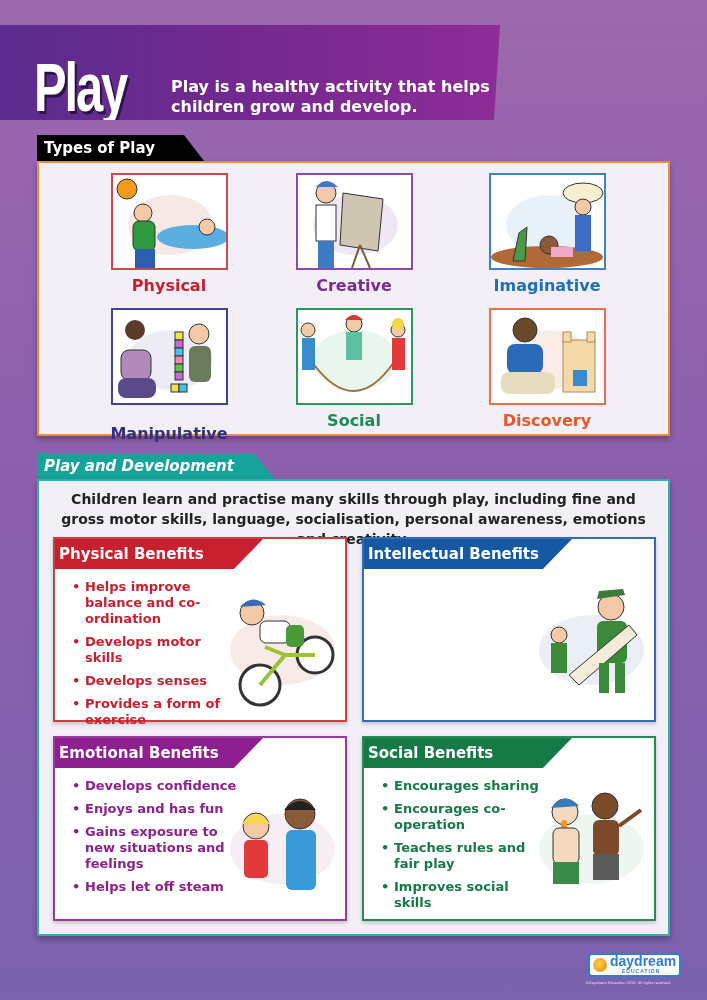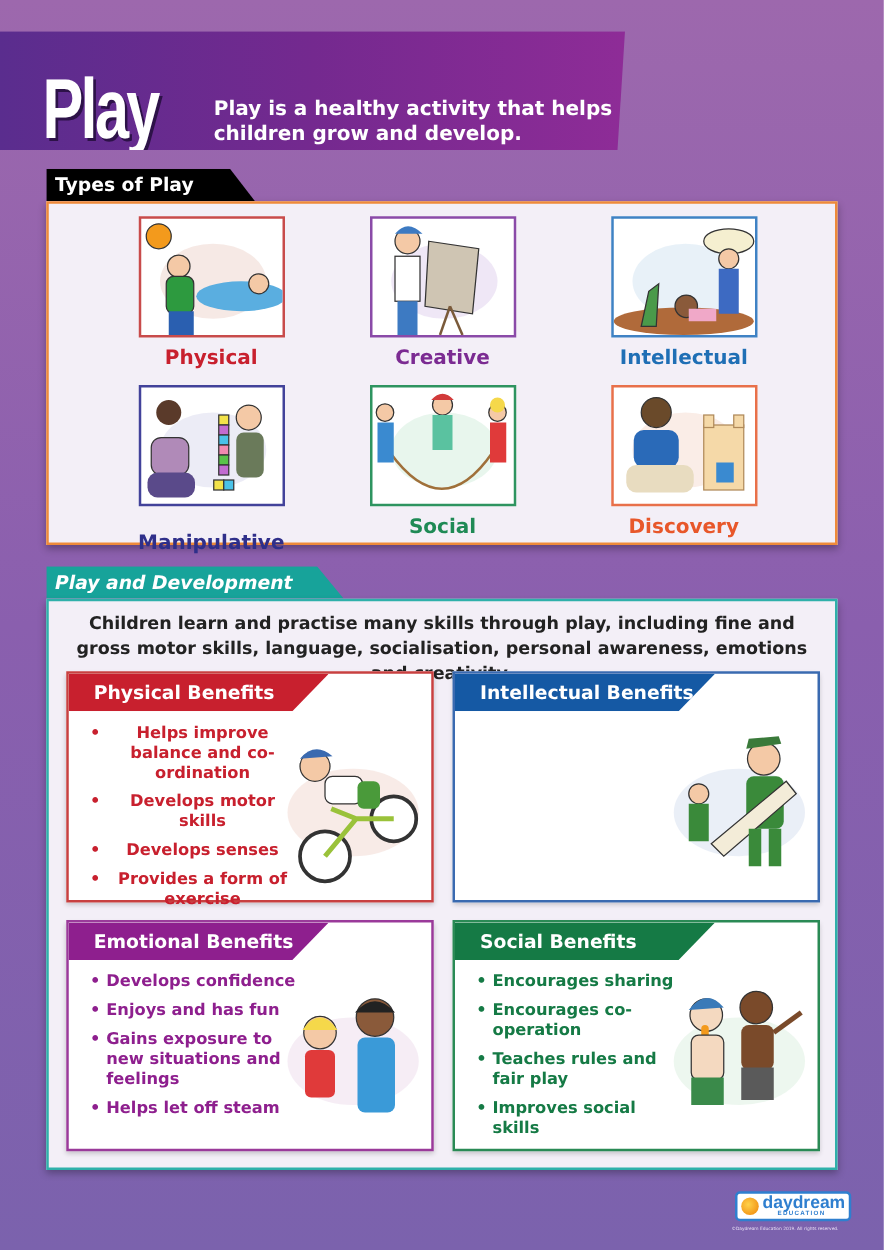--- a/index.html
+++ b/index.html
@@ -61,21 +61,21 @@
     text-align: center; font-size: 14px; font-weight: bold; color: #222; line-height: 20px;
     padding: 0 14px;
   }
   
   .card {
     position: absolute; width: 294px; height: 185px; background: #fff; border: 2px solid;
     box-shadow: 0 2px 4px rgba(0,0,0,0.2);
   }
   .card-head {
     position: absolute; left: 0; top: 0; width: 208px; height: 30px;
-    color: #fff; font-weight: bold; font-size: 15px; line-height: 30px; padding-left: 20px;
+    color: #fff; font-weight: bold; font-size: 15px; line-height: 30px; padding-left: 4px;
     clip-path: polygon(0 0, 100% 0, 86% 100%, 0 100%);
   }
   .card ul { position: absolute; left: 14px; top: 40px; width: 170px; list-style: none; }
   .card li {
     position: relative; padding-left: 16px; font-weight: bold; font-size: 13px;
     line-height: 16px; margin-bottom: 7px;
   }
   .card li::before { content: "•"; position: absolute; left: 3px; top: 0; }
   .card .art {
     position: absolute; right: 10px; bottom: 10px; width: 105px; height: 125px;
@@ -141,21 +141,21 @@
       <svg width="113" height="93" style="position:absolute;left:0;top:0">
         <ellipse cx="56" cy="82" rx="56" ry="11" fill="#b06a3a"></ellipse>
         <path d="M22 86 L28 58 L36 52 L34 86 Z" fill="#4a9a4a" stroke="#333"></path>
         <circle cx="58" cy="70" r="9" fill="#8a5a3a" stroke="#333"></circle>
         <rect x="60" y="72" width="22" height="10" fill="#f0a8c8"></rect>
         <ellipse cx="92" cy="18" rx="20" ry="10" fill="#f5efd0" stroke="#333"></ellipse>
         <circle cx="92" cy="32" r="8" fill="#f4c9a6" stroke="#333"></circle>
         <rect x="84" y="40" width="16" height="36" fill="#3d6ac2"></rect>
       </svg>
     </div>
-    <div class="type-label" style="color:#1f6fb5;">Intellectual</div>
+    <div class="type-label" style="color:#1f6fb5;">Imaginative</div>
   </div>
   <div class="type-item" style="left:35px;top:145px;">
     <div class="type-pic" style="border-color:#42429a;">
       <div class="blob" style="background:#dcdcee;"></div>
       <svg width="113" height="93" style="position:absolute;left:0;top:0">
         <circle cx="22" cy="20" r="10" fill="#5a3a2a"></circle>
         <rect x="8" y="40" width="30" height="30" rx="8" fill="#b08ab8" stroke="#333"></rect>
         <rect x="5" y="68" width="38" height="20" rx="8" fill="#5a4a8a"></rect>
         <rect x="62" y="22" width="8" height="8" fill="#f2e24a" stroke="#333"></rect>
         <rect x="62" y="30" width="8" height="8" fill="#c26bd0" stroke="#333"></rect>
@@ -204,21 +204,21 @@
     <div class="type-label" style="color:#e8572a;">Discovery</div>
   </div>
 </div>
 
 <div class="section-tab tab-teal">Play and Development</div>
 <div class="panel panel-dev">
   <div class="dev-intro">Children learn and practise many skills through play, including fine and gross motor skills, language, socialisation, personal awareness, emotions and creativity.</div>
 
   <div class="card" style="left:14px;top:56px;border-color:#c84040;">
     <div class="card-head" style="background:#c8202e;">Physical Benefits</div>
-    <ul style="color:#c8202e;text-align:center;">
+    <ul style="color:#c8202e;">
       <li>Helps improve balance and co-ordination</li>
       <li>Develops motor skills</li>
       <li>Develops senses</li>
       <li>Provides a form of exercise</li>
     </ul>
     <div class="art">
       <div class="blob" style="background:#f2d8d0;"></div>
       <svg width="105" height="125" style="position:absolute;left:0;top:0">
         <circle cx="30" cy="100" r="20" fill="#fff" stroke="#333" stroke-width="3"></circle>
         <circle cx="85" cy="70" r="18" fill="#fff" stroke="#333" stroke-width="3"></circle>

